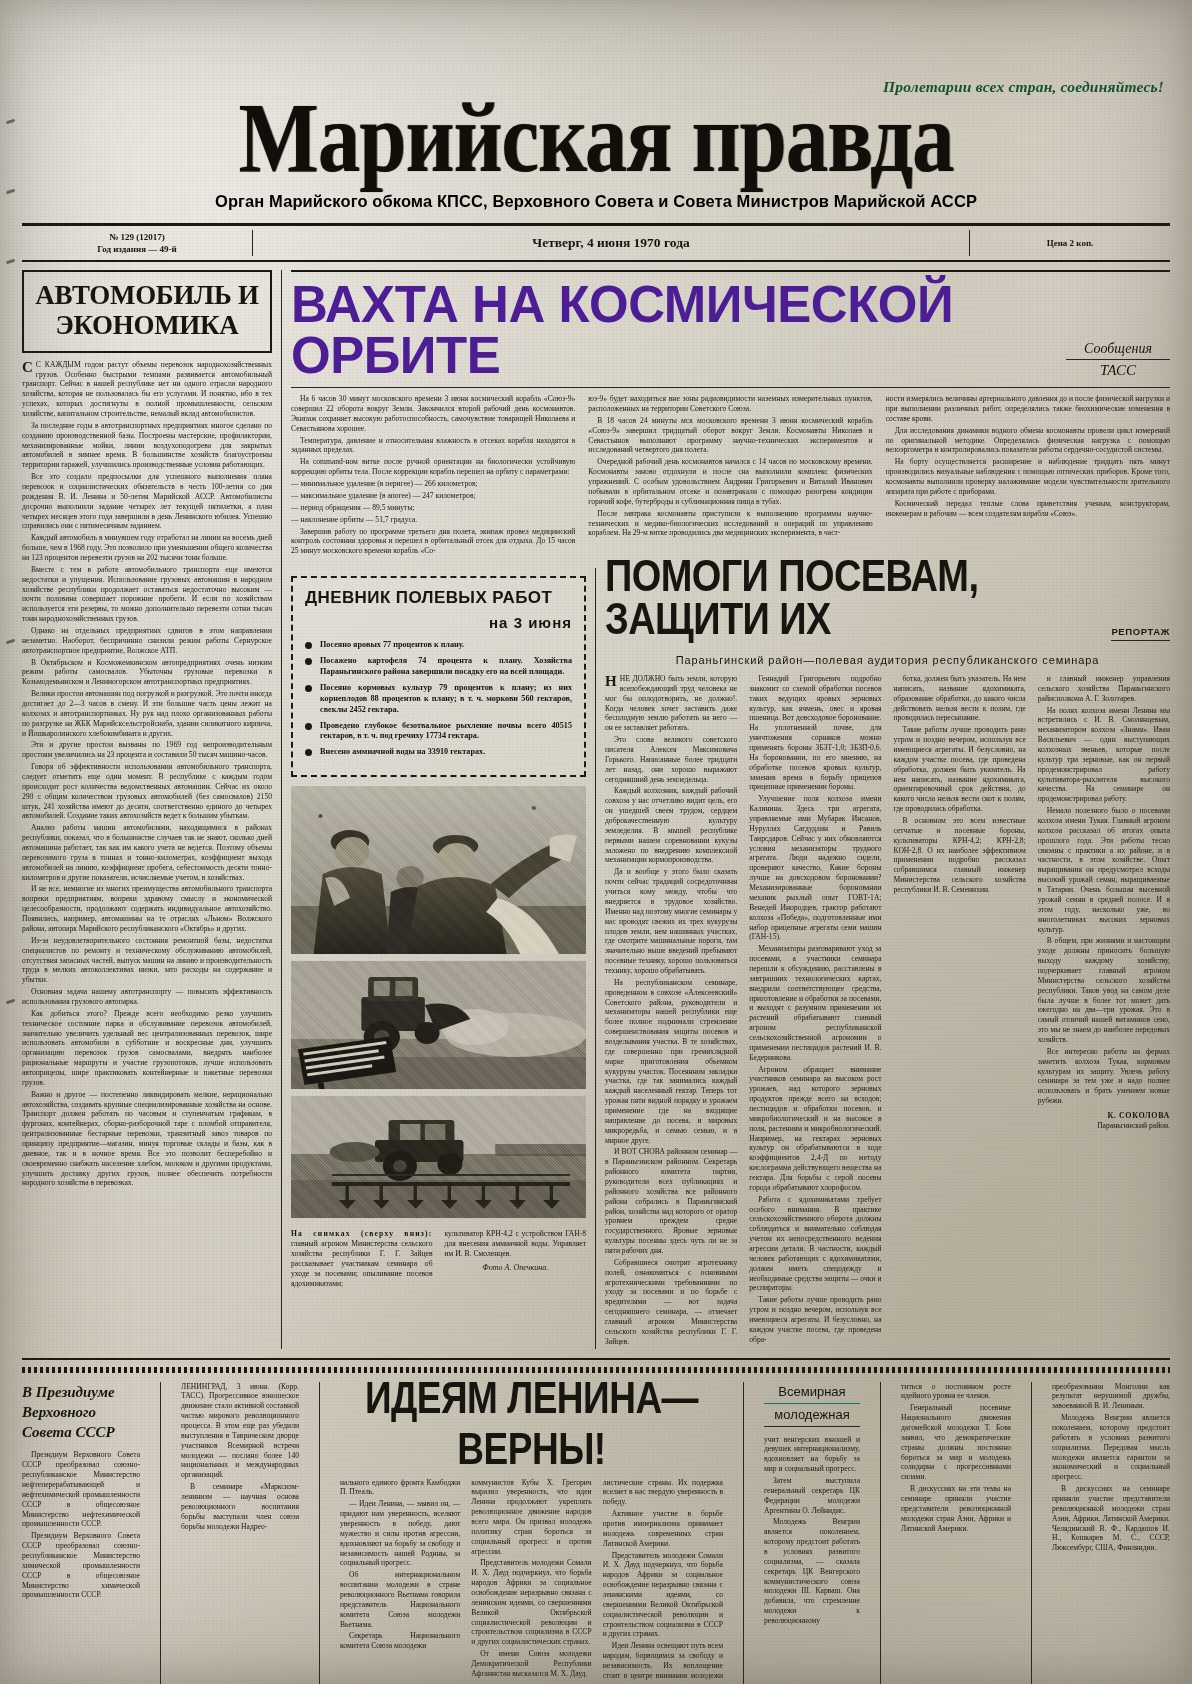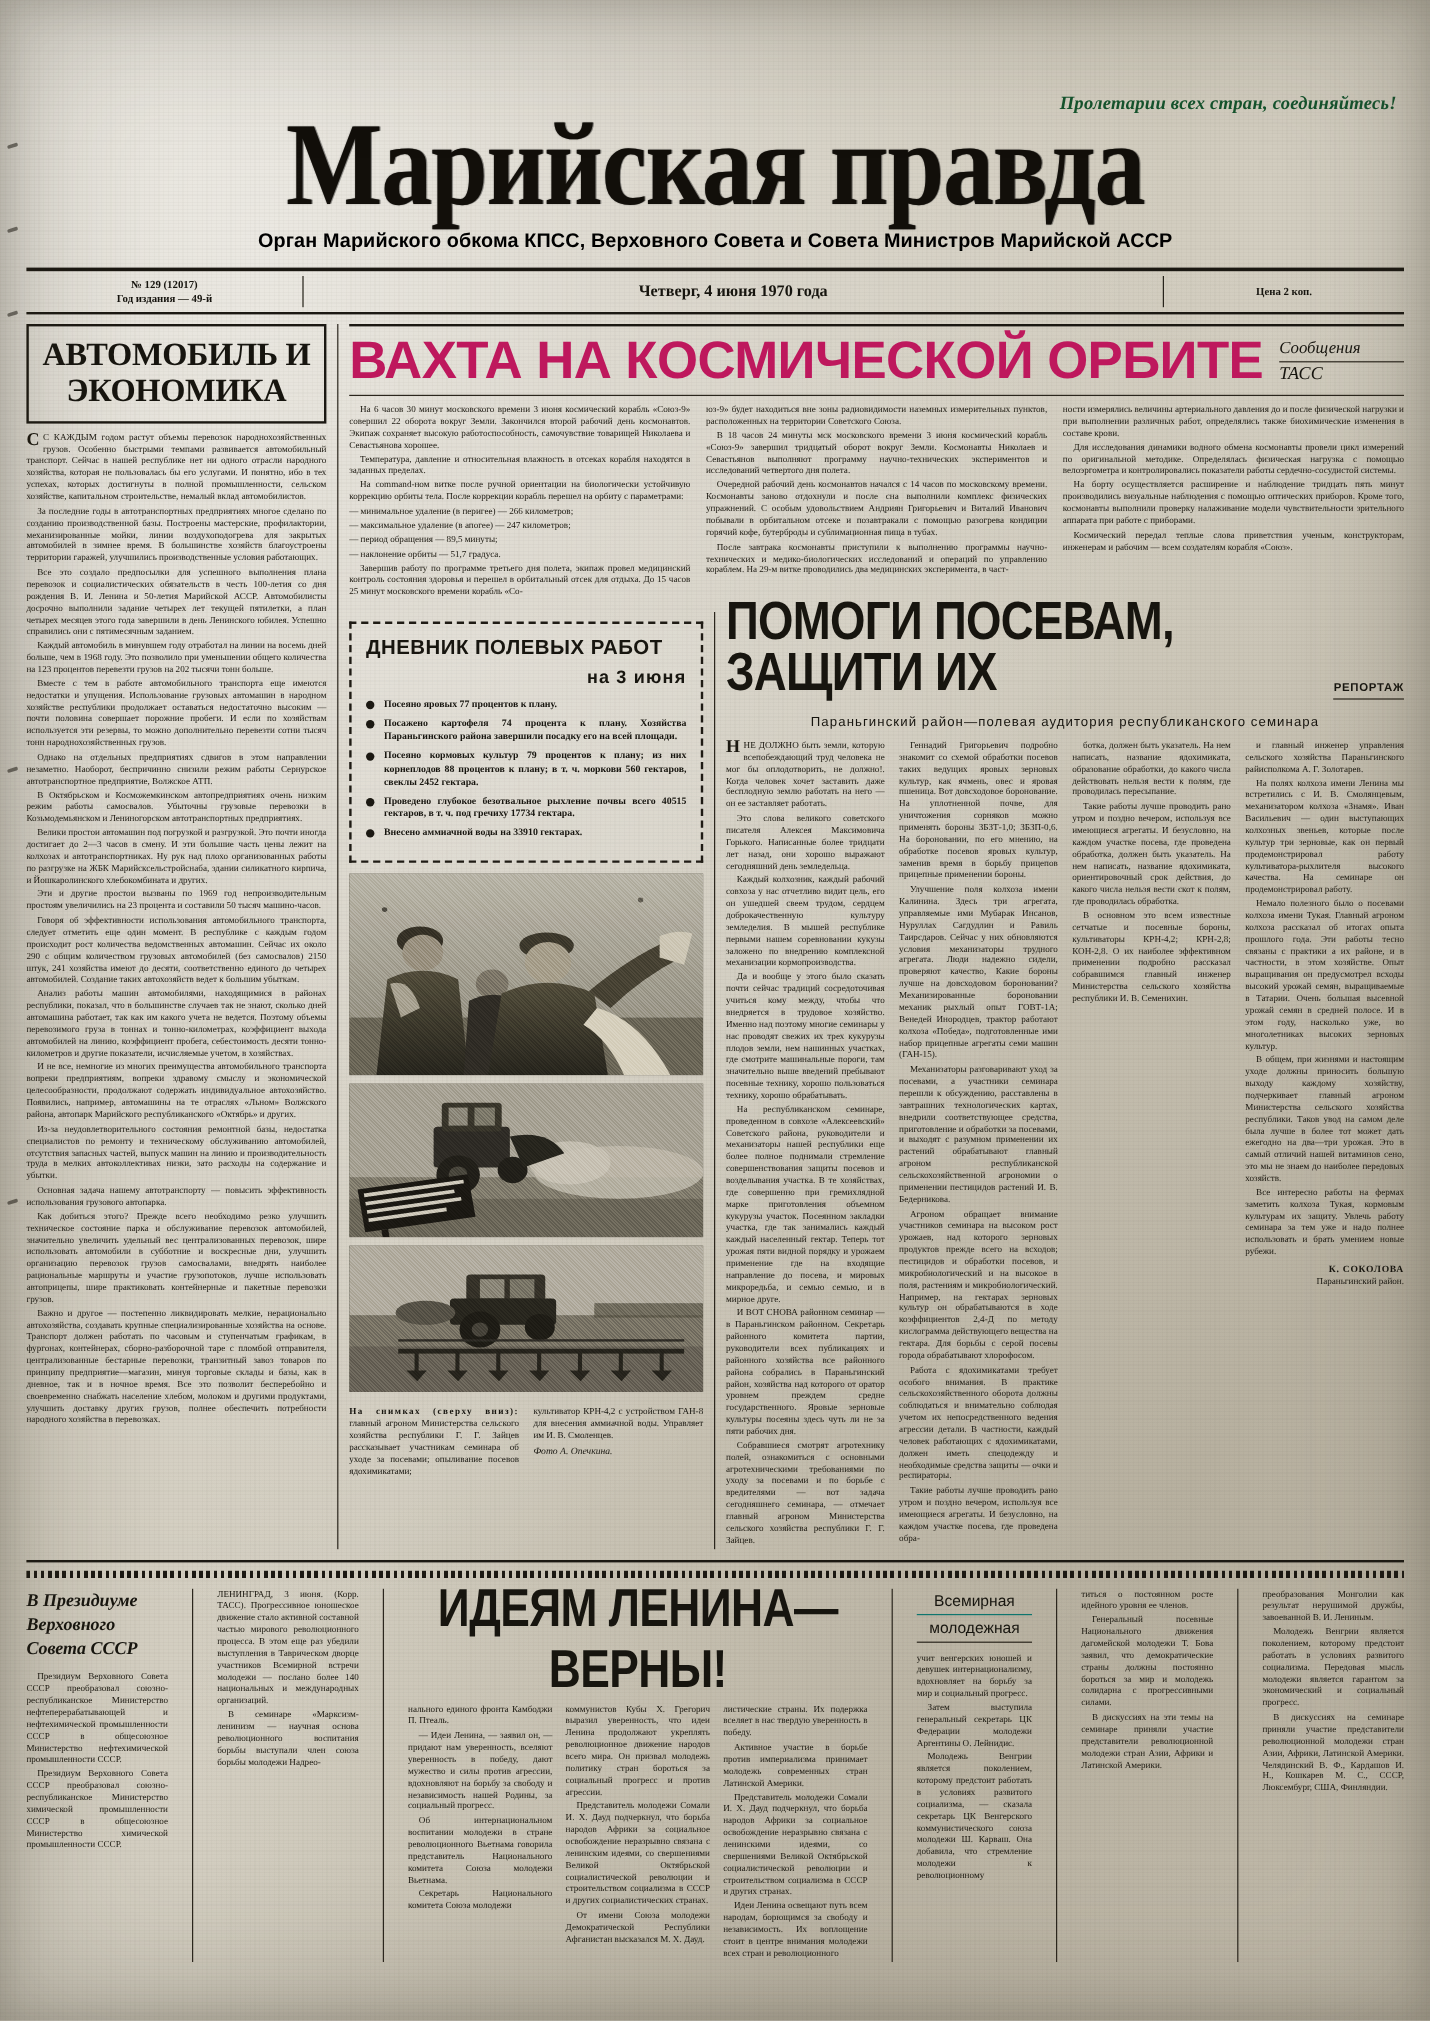--- a/index.html
+++ b/index.html
@@ -76,23 +76,23 @@
   
   .boxhead{
     border:2px solid #1b1812;padding:8px 6px 10px;text-align:center;
     font-family:"Liberation Serif", serif;font-weight:700;
     font-size:27px;line-height:1.12;letter-spacing:-.3px;
   }
   
   .spacehead-wrap{border-top:2px solid #1b1812;border-bottom:1px solid #2b261d;padding:7px 0 6px;display:flex;align-items:flex-end;gap:10px;}
   .spacehead{
     font-family:"Liberation Sans", sans-serif;font-weight:700;
-    font-size:44px;line-height:1;letter-spacing:-.5px;flex:1;color:#be185d;
-  }
-  .tass{font-family:"Liberation Serif",serif;font-style:italic;font-size:14px;text-align:left;line-height:1.2;width:104px;padding-bottom:2px;}
+    font-size:51px;line-height:1;letter-spacing:-.5px;flex:1;color:#4c1d95;
+  }
+  .tass{font-family:"Liberation Serif",serif;font-style:italic;font-size:14px;text-align:center;line-height:1.2;width:104px;padding-bottom:2px;}
   .tass .b{border-top:1px solid #2b261d;display:block;margin-top:1px;padding-top:1px;font-size:15px;}
   p.t{
     margin:0 0 2px;
     font-family:"Liberation Serif", serif;
     font-size:7.6px;line-height:1.30;text-align:justify;
     hyphens:auto;-webkit-hyphens:auto;
     color:#1a170f;
   }
   p.t.ind{text-indent:9px;}
   .dropcapline{font-size:7.6px;line-height:1.30;text-align:justify;}
@@ -134,21 +134,21 @@
   .dotrule{height:6px;background-image:repeating-linear-gradient(90deg,#1b1812 0 3px,transparent 3px 6px);}
   .ital-head{font-family:"Liberation Serif",serif;font-style:italic;font-weight:700;font-size:15px;line-height:1.35;}
   .bighead2{
     font-family:"Liberation Sans",sans-serif;font-weight:700;font-size:37px;
     letter-spacing:-.5px;text-align:center;transform:scaleY(1.2);transform-origin:center;
   }
   .worldhead{font-family:"Liberation Sans",sans-serif;font-size:13px;text-align:center;line-height:1.5;}
   .worldhead .u{border-top:1px solid #0f766e;border-bottom:1px solid #2b261d;display:block;padding:1px 0;margin:2px 0;}
   .sig{text-align:right;font-size:8px;font-weight:700;letter-spacing:.6px;margin-top:5px;}
   .sigl{text-align:right;font-size:7.6px;margin-top:1px;}
-  .photocred{font-style:italic;font-size:8px;text-align:left;margin-top:4px;}
+  .photocred{font-style:italic;font-size:8px;text-align:center;margin-top:4px;}
   
   .tear{position:absolute;left:0;top:0;width:26px;height:100%;pointer-events:none;}
   .tear i{position:absolute;left:6px;width:9px;height:3px;background:rgba(30,26,18,.55);transform:rotate(-18deg);border-radius:2px;}
 </style>
 </head>
 <body>
 
 <div class="paper"></div>
 <div class="grain"></div>
 

